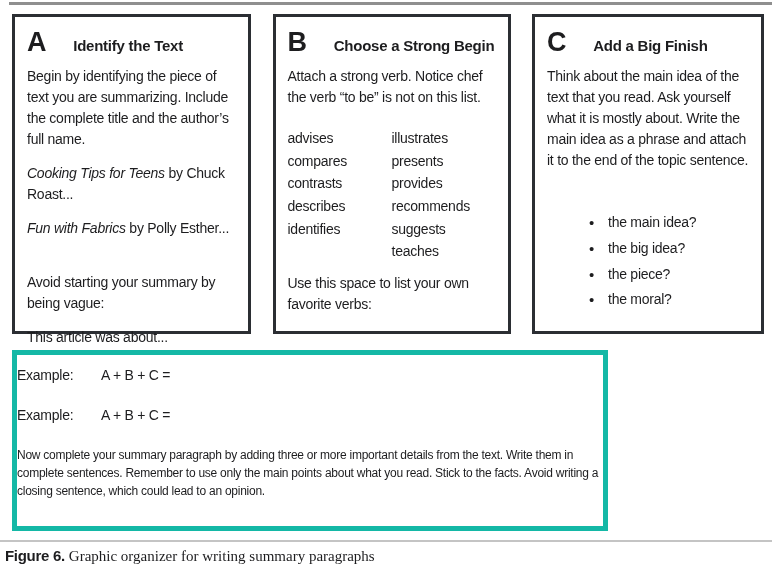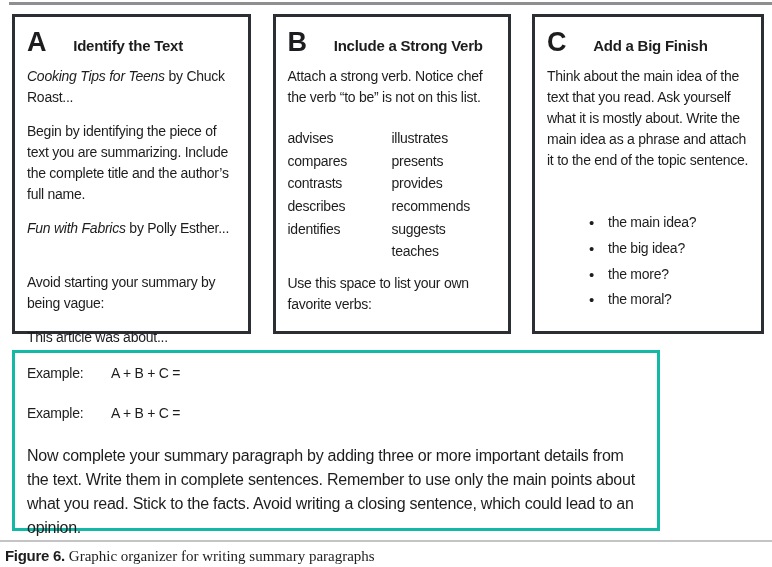--- a/index.html
+++ b/index.html
@@ -66,32 +66,32 @@
     list-style: none;
     margin: 26px 0 0 42px;
   }
   .bullet-item {
     display: flex; gap: 14px;
     font-size: 14px; line-height: 1.72;
   }
   .bullet-item::before { content: "\2022"; font-size: 15px; }
   .example-box {
     position: absolute; top: 350px; left: 12px;
-    width: 648px; height: 181px;
-    border: 3px solid #14b8a6;
+    width: 596px; height: 181px;
+    border: 5px solid #14b8a6;
     background: #ffffff;
-    padding: 10px 12px;
+    padding: 10px 0;
   }
   .example-row {
     display: grid; grid-template-columns: 84px 1fr;
     margin-bottom: 20px;
   }
   .example-label { font-size: 14px; line-height: 1.45; }
   .example-content { font-size: 14px; line-height: 1.45; }
-  .closing-text { font-size: 16px; line-height: 1.5; margin-top: 4px; }
+  .closing-text { font-size: 12px; line-height: 1.5; margin-top: 4px; }
   .caption-rule {
     position: absolute; top: 540px; left: 0; width: 772px;
     height: 2px; background: #c4c4c4;
   }
   .caption {
     position: absolute; top: 547px; left: 5px; right: 5px;
     font-size: 15px;
   }
   .caption-label { font-weight: 700; letter-spacing: -0.3px; }
   .caption-text {
@@ -105,32 +105,32 @@
 
 <div class="top-rule"></div>
 
 <div class="panels">
 
   <section class="panel panel-a">
     <header class="panel-header">
       <span class="panel-letter">A</span>
       <span class="panel-title">Identify the Text</span>
     </header>
+    <p class="body-text">Begin by identifying the piece of text you are summarizing. Include the complete title and the author’s full name.</p>
     <p class="body-text"><span class="italic">Cooking Tips for Teens</span><span> by Chuck Roast...</span></p>
-    <p class="body-text">Begin by identifying the piece of text you are summarizing. Include the complete title and the author’s full name.</p>
     <p class="body-text"><span class="italic">Fun with Fabrics</span><span> by Polly Esther...</span></p>
     <div class="divider-dashed"></div>
     <p class="body-text">Avoid starting your summary by being vague:</p>
     <p class="body-text">This article was about...</p>
   </section>
 
   <section class="panel panel-b">
     <header class="panel-header">
       <span class="panel-letter">B</span>
-      <span class="panel-title">Include a Strong Verb</span>
+      <span class="panel-title">Choose a Strong Begin</span>
     </header>
     <p class="body-text">Attach a strong verb. Notice chef the verb “to be” is not on this list.</p>
     <div class="verb-columns">
       <div class="verb-col">
         <span class="verb">advises</span>
         <span class="verb">compares</span>
         <span class="verb">contrasts</span>
         <span class="verb">describes</span>
         <span class="verb">identifies</span>
       </div>
@@ -157,21 +157,21 @@
     </header>
     <p class="body-text">Think about the main idea of the text that you read. Ask yourself what it is mostly about. Write the main idea as a phrase and attach it to the end of the topic sentence.</p>
     <ul class="bullet-list">
       <li class="bullet-item">
           <span>the main idea?</span>
         </li>
       <li class="bullet-item">
           <span>the big idea?</span>
         </li>
       <li class="bullet-item">
-          <span>the more?</span>
+          <span>the piece?</span>
         </li>
       <li class="bullet-item">
           <span>the moral?</span>
         </li>
     </ul>
   </section>
 
 </div>
 
 <section class="example-box">

